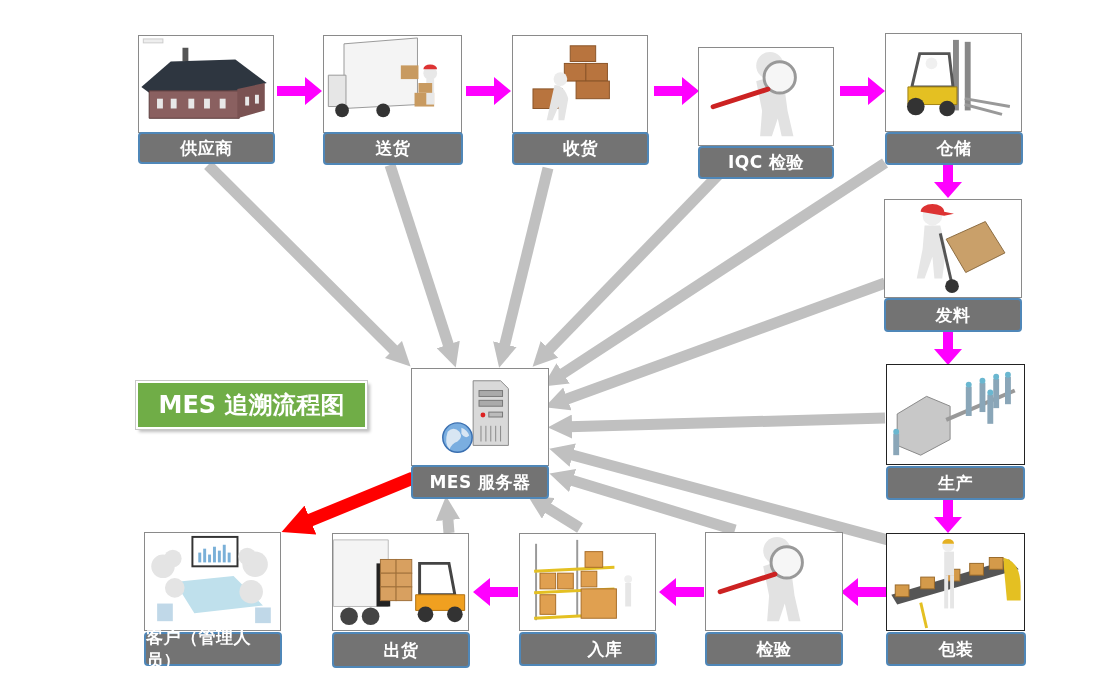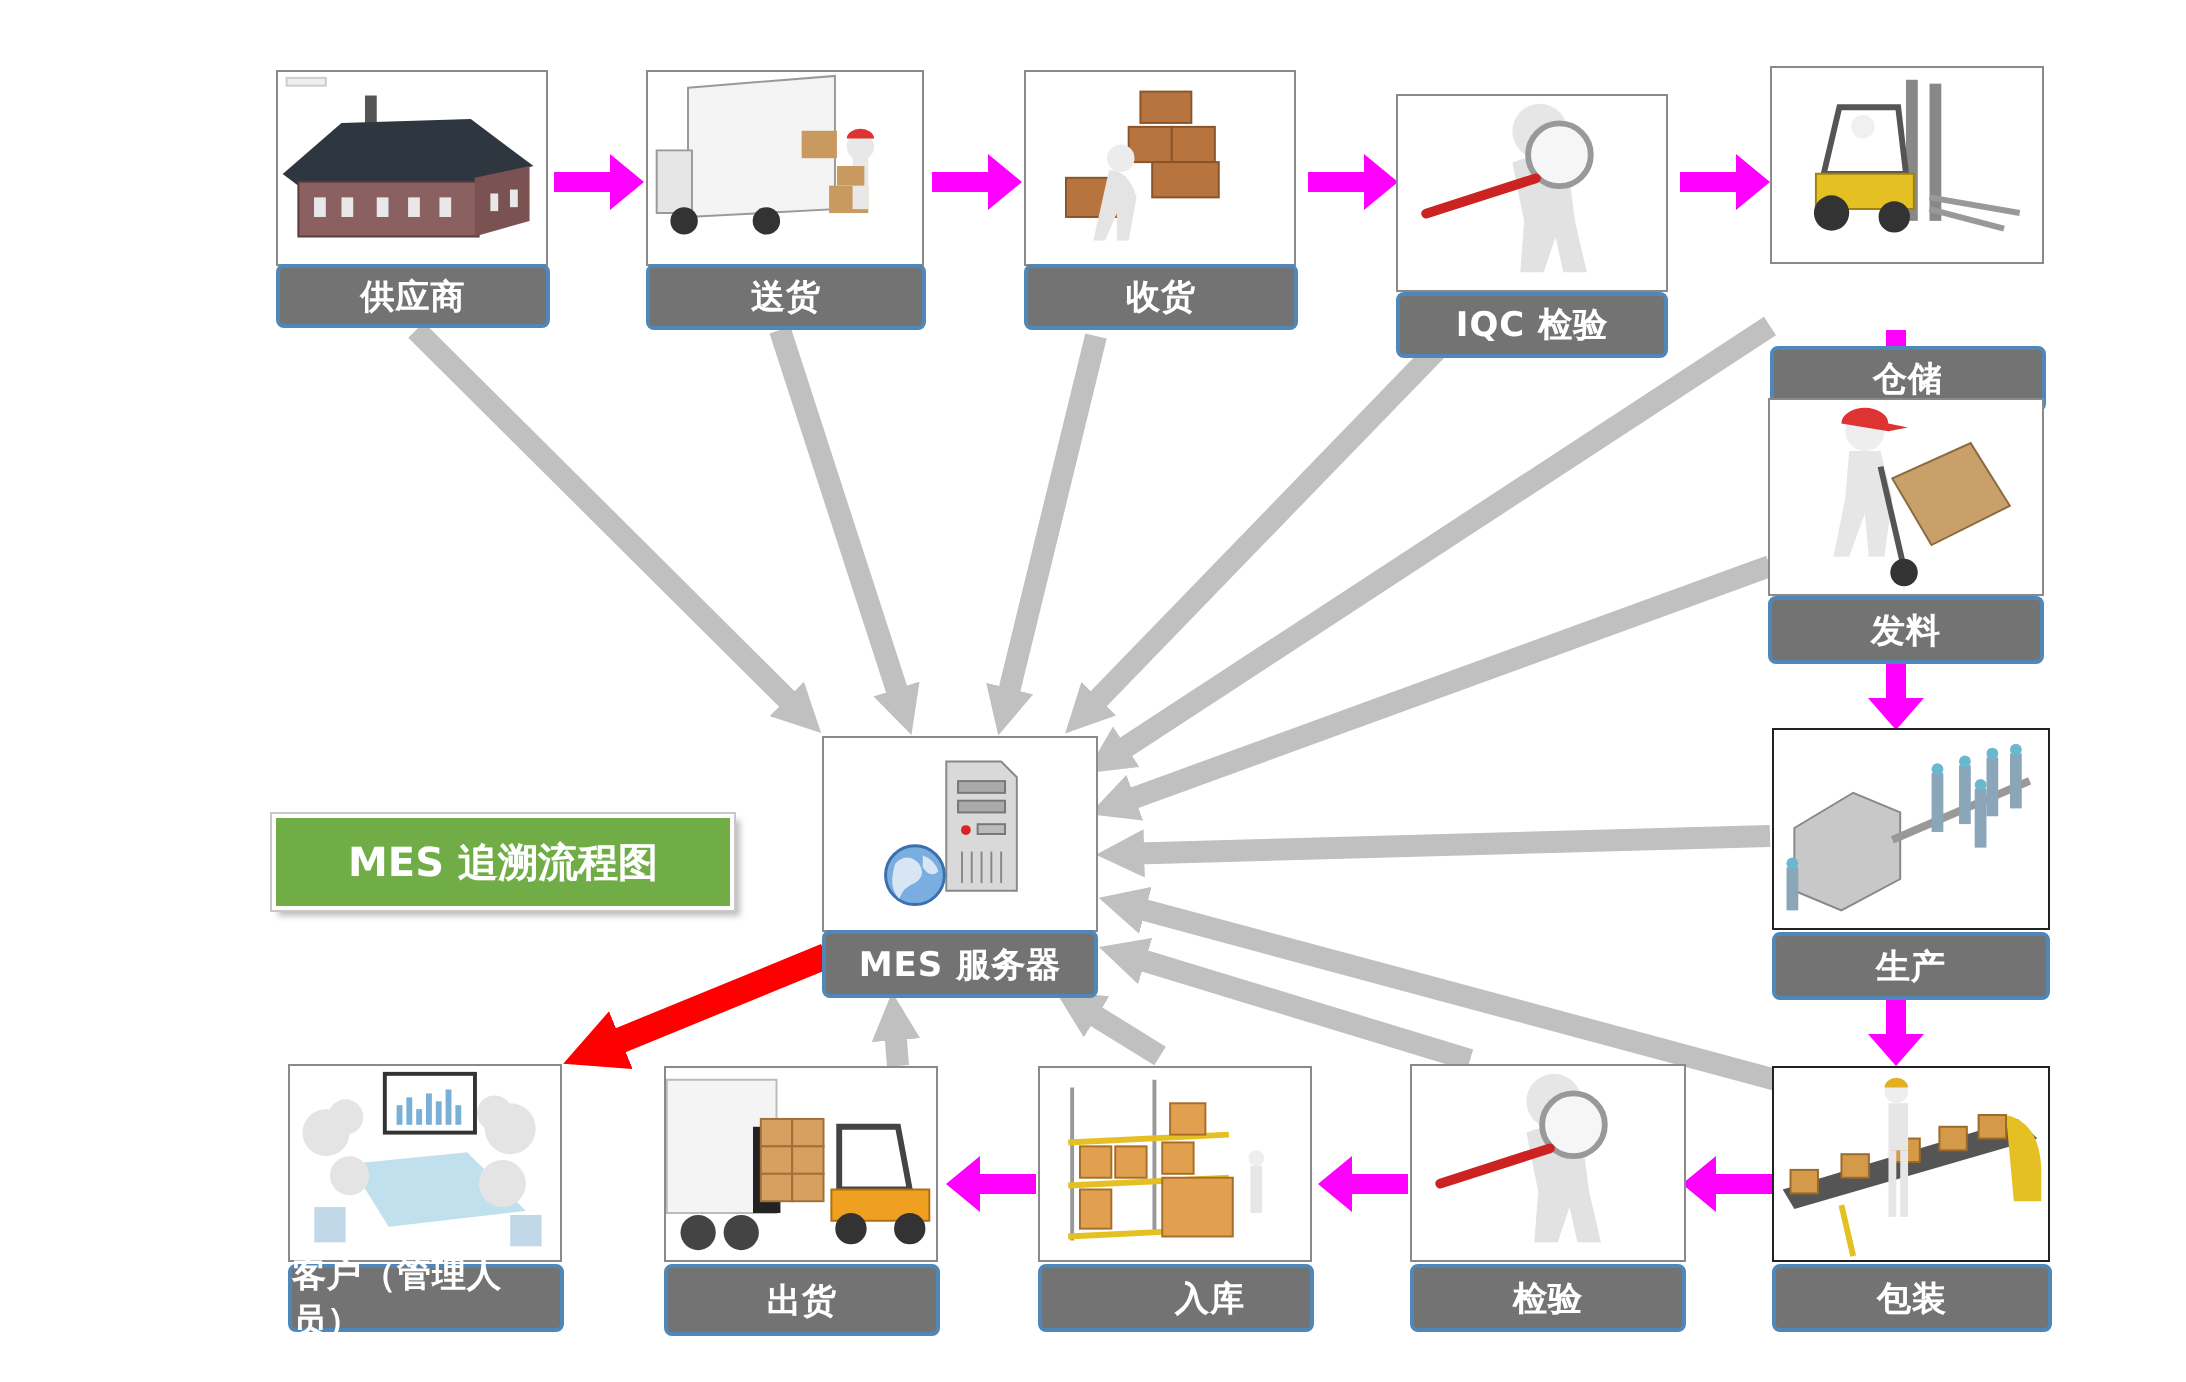--- a/index.html
+++ b/index.html
@@ -2,21 +2,21 @@
 <html><head>
 <meta charset="utf-8">
 <style>
   html,body{margin:0;padding:0;background:#fff;}
   body{width:1093px;height:691px;position:relative;overflow:hidden;font-family:"DejaVu Sans","Liberation Sans",sans-serif;}
   svg.arrows{position:absolute;left:0;top:0;width:1093px;height:691px;}
   .node{position:absolute;}
   .img{position:absolute;left:0;top:0;background:#fff;border:1px solid #8a8a8a;box-sizing:border-box;overflow:hidden;}
   .img.dark{border-color:#222;}
   .label{position:absolute;left:0;background:#737373;border:2px solid #4f87b8;border-radius:4px;box-sizing:border-box;color:#fff;font-weight:bold;font-size:17px;display:flex;align-items:center;justify-content:center;letter-spacing:0.5px;}
-  .title{position:absolute;left:136px;top:407px;width:231px;height:48px;background:#70ad47;border:2px solid #fff;outline:1px solid #c8c8c8;box-shadow:3px 3px 3px #bfbfbf;color:#fff;font-weight:bold;font-size:20px;display:flex;align-items:center;justify-content:center;box-sizing:border-box;}
+  .title{position:absolute;left:136px;top:381px;width:231px;height:48px;background:#70ad47;border:2px solid #fff;outline:1px solid #c8c8c8;box-shadow:3px 3px 3px #bfbfbf;color:#fff;font-weight:bold;font-size:24px;display:flex;align-items:center;justify-content:center;box-sizing:border-box;}
   .pic{position:absolute;left:0;top:0;width:100%;height:100%;}
 </style>
 </head>
 <body>
 
 <svg class="arrows" viewBox="0 0 1093 691">
   <defs>
     <marker id="mg" viewBox="0 0 10 10" refX="5" refY="5" markerWidth="2.2" markerHeight="2.2" orient="auto">
         <path d="M0,0 L10,5 L0,10 z" fill="#c0c0c0"></path>
       </marker>
@@ -155,21 +155,21 @@
         <rect x="80" y="8" width="6" height="70" fill="#888"></rect>
       <path d="M26,54 l8,-34 h30 l4,34z" fill="none" stroke="#555" stroke-width="3"></path>
       <path d="M22,54 h50 v18 h-50z" fill="#e4c022" stroke="#a08010"></path>
       <circle cx="30" cy="74" r="9" fill="#333"></circle>
         <circle cx="62" cy="76" r="8" fill="#333"></circle>
       <line x1="80" y1="72" x2="118" y2="82" stroke="#999" stroke-width="3"></line>
         <line x1="80" y1="66" x2="126" y2="74" stroke="#999" stroke-width="3"></line>
       <circle cx="46" cy="30" r="6" fill="#f0f0f0"></circle>
     </svg>
   </div>
-  <div class="label" style="top:99px;width:138px;height:33px;margin-top:41px;">仓储</div>
+  <div class="label" style="top:99px;width:138px;height:33px;">仓储</div>
 </div>
 
 <div class="node" style="left:884px;top:199px;width:138px;height:133px;">
   <div class="img" style="width:138px;height:99px;">
     <svg class="pic" viewBox="0 0 138 99">
       <circle cx="48" cy="16" r="10" fill="#eee"></circle>
         <path d="M36,12 a12,8 0 0 1 24,0 l10,2 l-10,2z" fill="#d33"></path>
       <path d="M40,26 h16 l6,24 l-4,30 h-8 l-2,-22 l-8,22 h-8 l6,-30z" fill="#e6e6e6"></path>
       <path d="M62,40 l40,-18 l20,32 l-40,20z" fill="#c9a06a" stroke="#8a6a40"></path>
       <line x1="56" y1="34" x2="68" y2="86" stroke="#555" stroke-width="3"></line>

